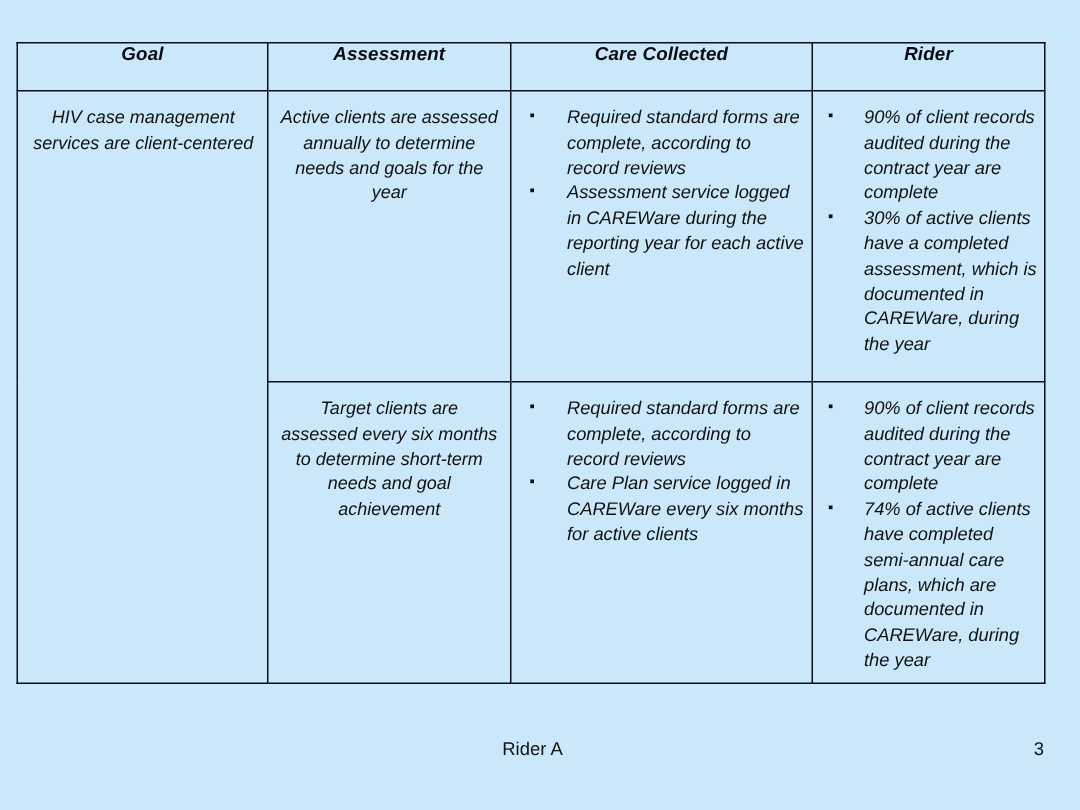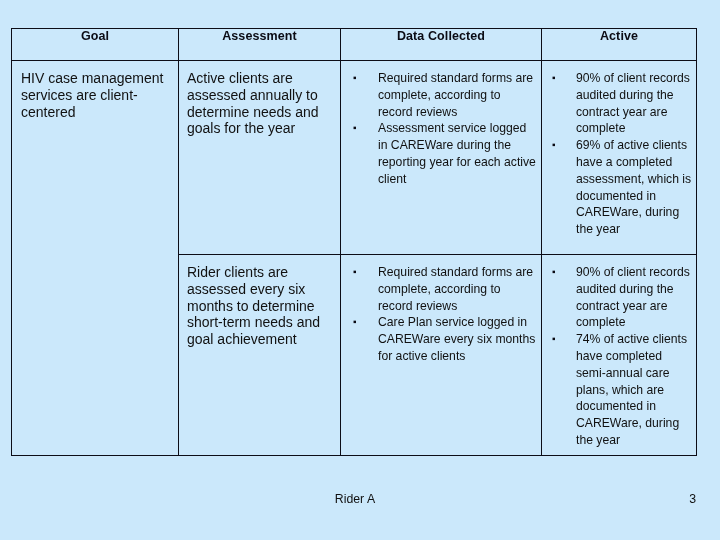--- a/index.html
+++ b/index.html
@@ -33,40 +33,42 @@
     table-layout: fixed;
     width: 685px;
     background: #cbe8fb;
   }
   table.rider-table th,
   table.rider-table td {
     border: 1.6px solid #0d0d17;
     background: #cbe8fb;
     vertical-align: top;
     padding: 0;
+    font-style: italic;
   }
   col.c-goal      { width: 167px; }
   col.c-ind       { width: 162px; }
   col.c-data      { width: 201px; }
   col.c-target    { width: 155px; }
 
   thead th {
     height: 31px;
     text-align: center;
     vertical-align: middle;
     font-size: 12.5px;
     font-weight: bold;
     letter-spacing: 0.1px;
     color: #0b0b14;
   }
 
   td .cell {
     padding: 9px 8px 6px 8px;
-    font-size: 14px;
+    font-size: 12px;
     line-height: 16.8px;
+    text-align: center;
   }
   td.goal-cell .cell {
     padding-left: 9px;
   }
   td.row-tall { height: 193px; }
   td.row-tall2 { height: 200px; }
 
   
   ul.bullets {
     list-style: none;
@@ -130,50 +132,50 @@
       <colgroup>
         <col class="c-goal">
           <col class="c-ind">
           <col class="c-data">
           <col class="c-target">
       </colgroup>
       <thead>
         <tr>
           <th>Goal</th>
           <th>Assessment</th>
-          <th>Data Collected</th>
-          <th>Active</th>
+          <th>Care Collected</th>
+          <th>Rider</th>
         </tr>
       </thead>
       <tbody>
 
         <tr>
           <td class="goal-cell row-tall" rowspan="2">
             <div class="cell">HIV case management services are client-centered</div>
           </td>
           <td class="row-tall">
             <div class="cell">Active clients are assessed annually to determine needs and goals for the year</div>
           </td>
           <td class="row-tall">
             <ul class="bullets">
               <li><span class="bullet-mark">▪</span><span>Required standard forms are complete, according to record reviews</span></li>
               <li><span class="bullet-mark">▪</span><span>Assessment service logged in CAREWare during the reporting year for each active client</span></li>
             </ul>
           </td>
           <td class="row-tall">
             <ul class="bullets target">
               <li><span class="bullet-mark">▪</span><span>90% of client records audited during the contract year are complete</span></li>
-              <li><span class="bullet-mark">▪</span><span>69% of active clients have a completed assessment, which is documented in CAREWare, during the year</span></li>
+              <li><span class="bullet-mark">▪</span><span>30% of active clients have a completed assessment, which is documented in CAREWare, during the year</span></li>
             </ul>
           </td>
         </tr>
 
         <tr>
           <td class="row-tall2">
-            <div class="cell">Rider clients are assessed every six months to determine short-term needs and goal achievement</div>
+            <div class="cell">Target clients are assessed every six months to determine short-term needs and goal achievement</div>
           </td>
           <td class="row-tall2">
             <ul class="bullets">
               <li><span class="bullet-mark">▪</span><span>Required standard forms are complete, according to record reviews</span></li>
               <li><span class="bullet-mark">▪</span><span>Care Plan service logged in CAREWare every six months for active clients</span></li>
             </ul>
           </td>
           <td class="row-tall2">
             <ul class="bullets target">
               <li><span class="bullet-mark">▪</span><span>90% of client records audited during the contract year are complete</span></li>

